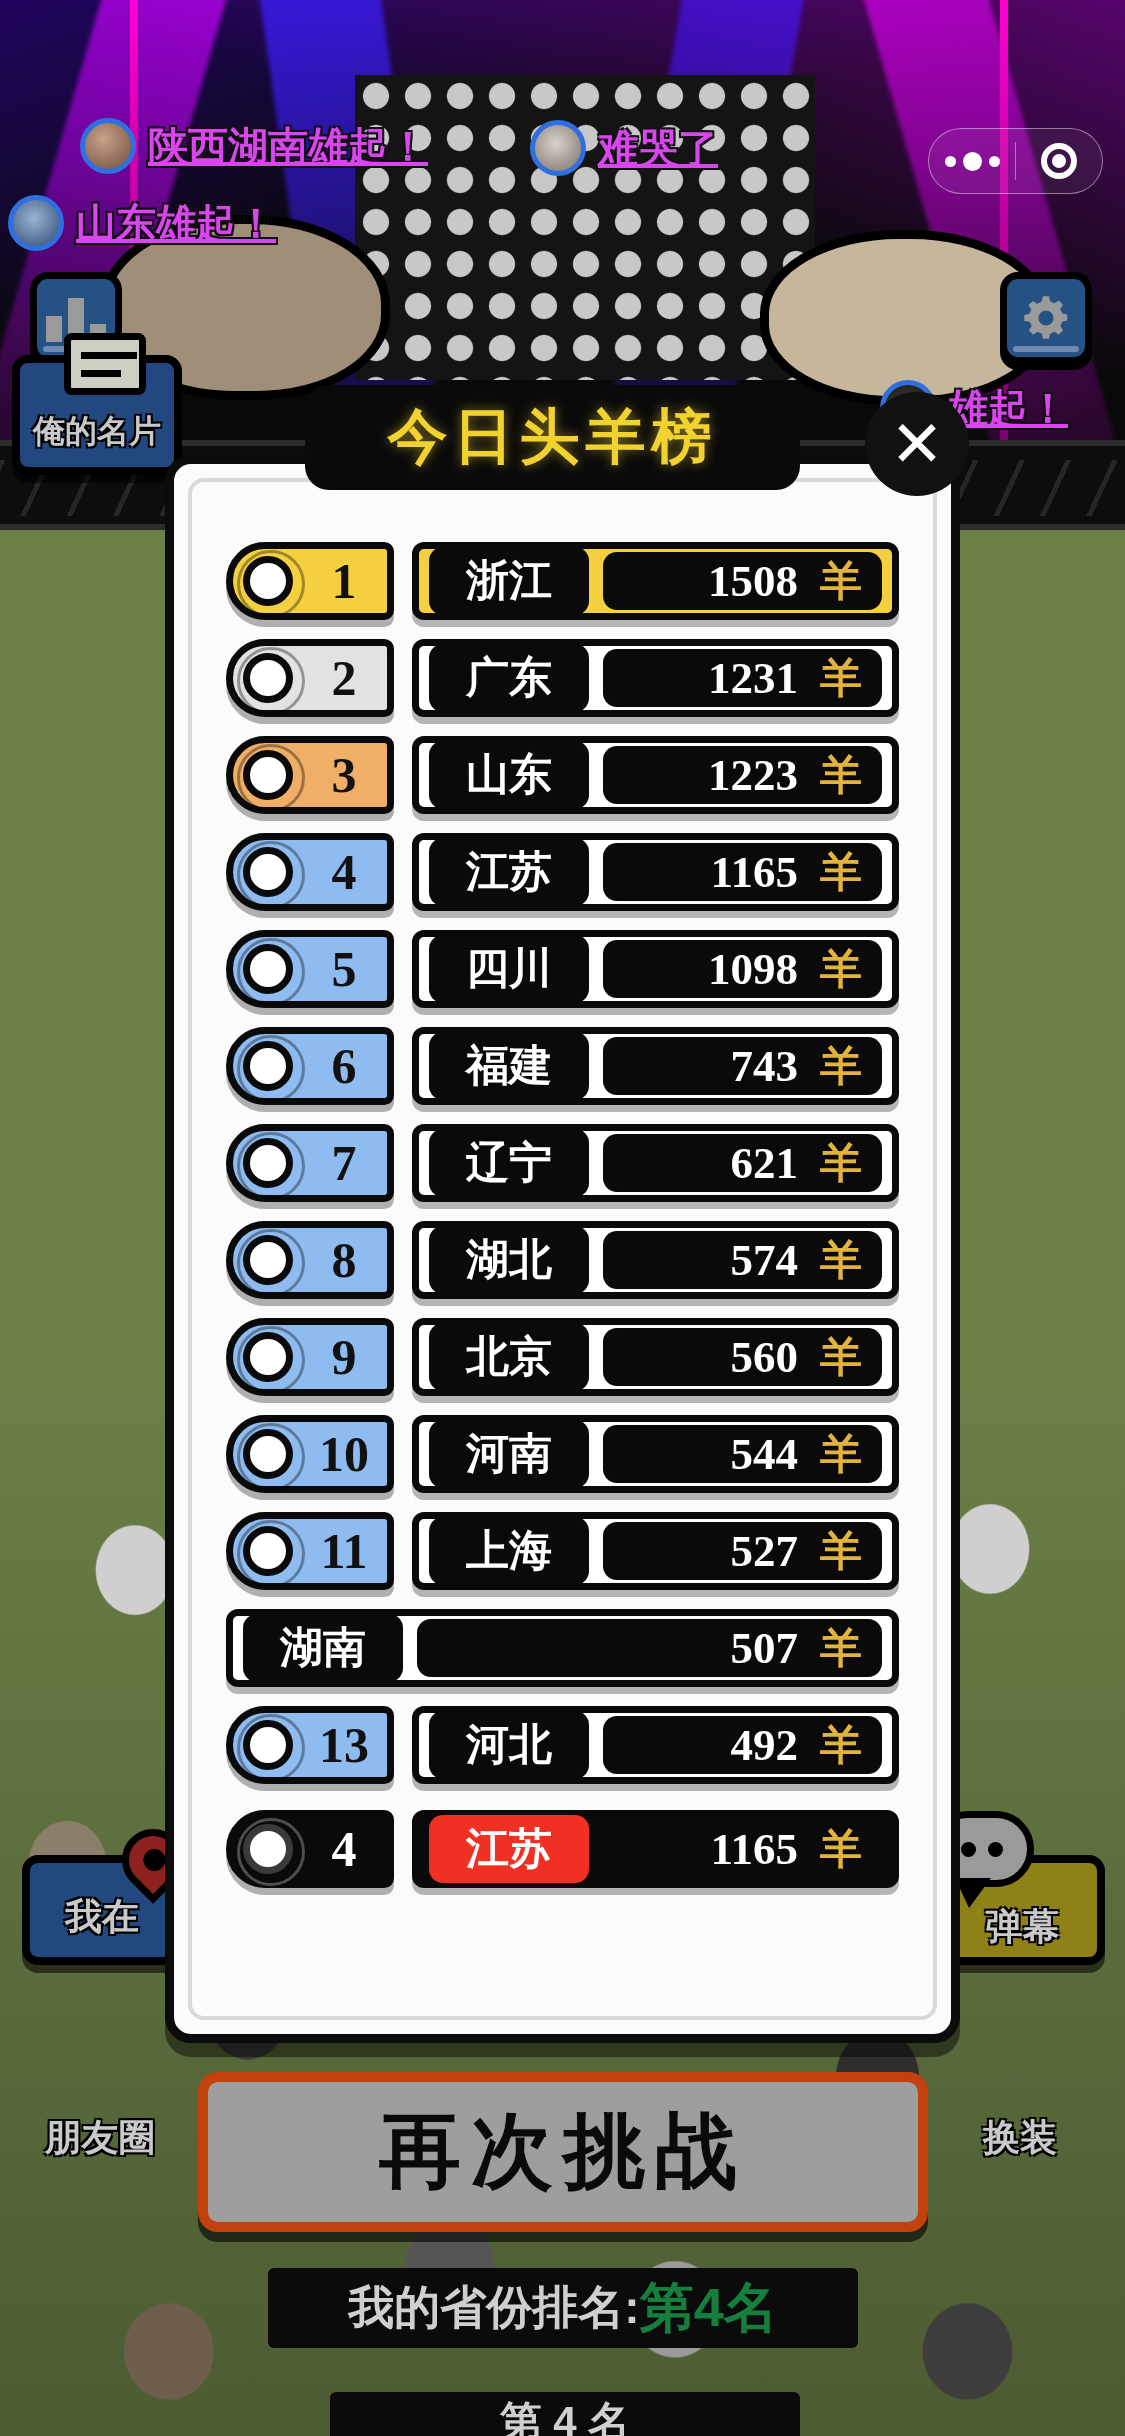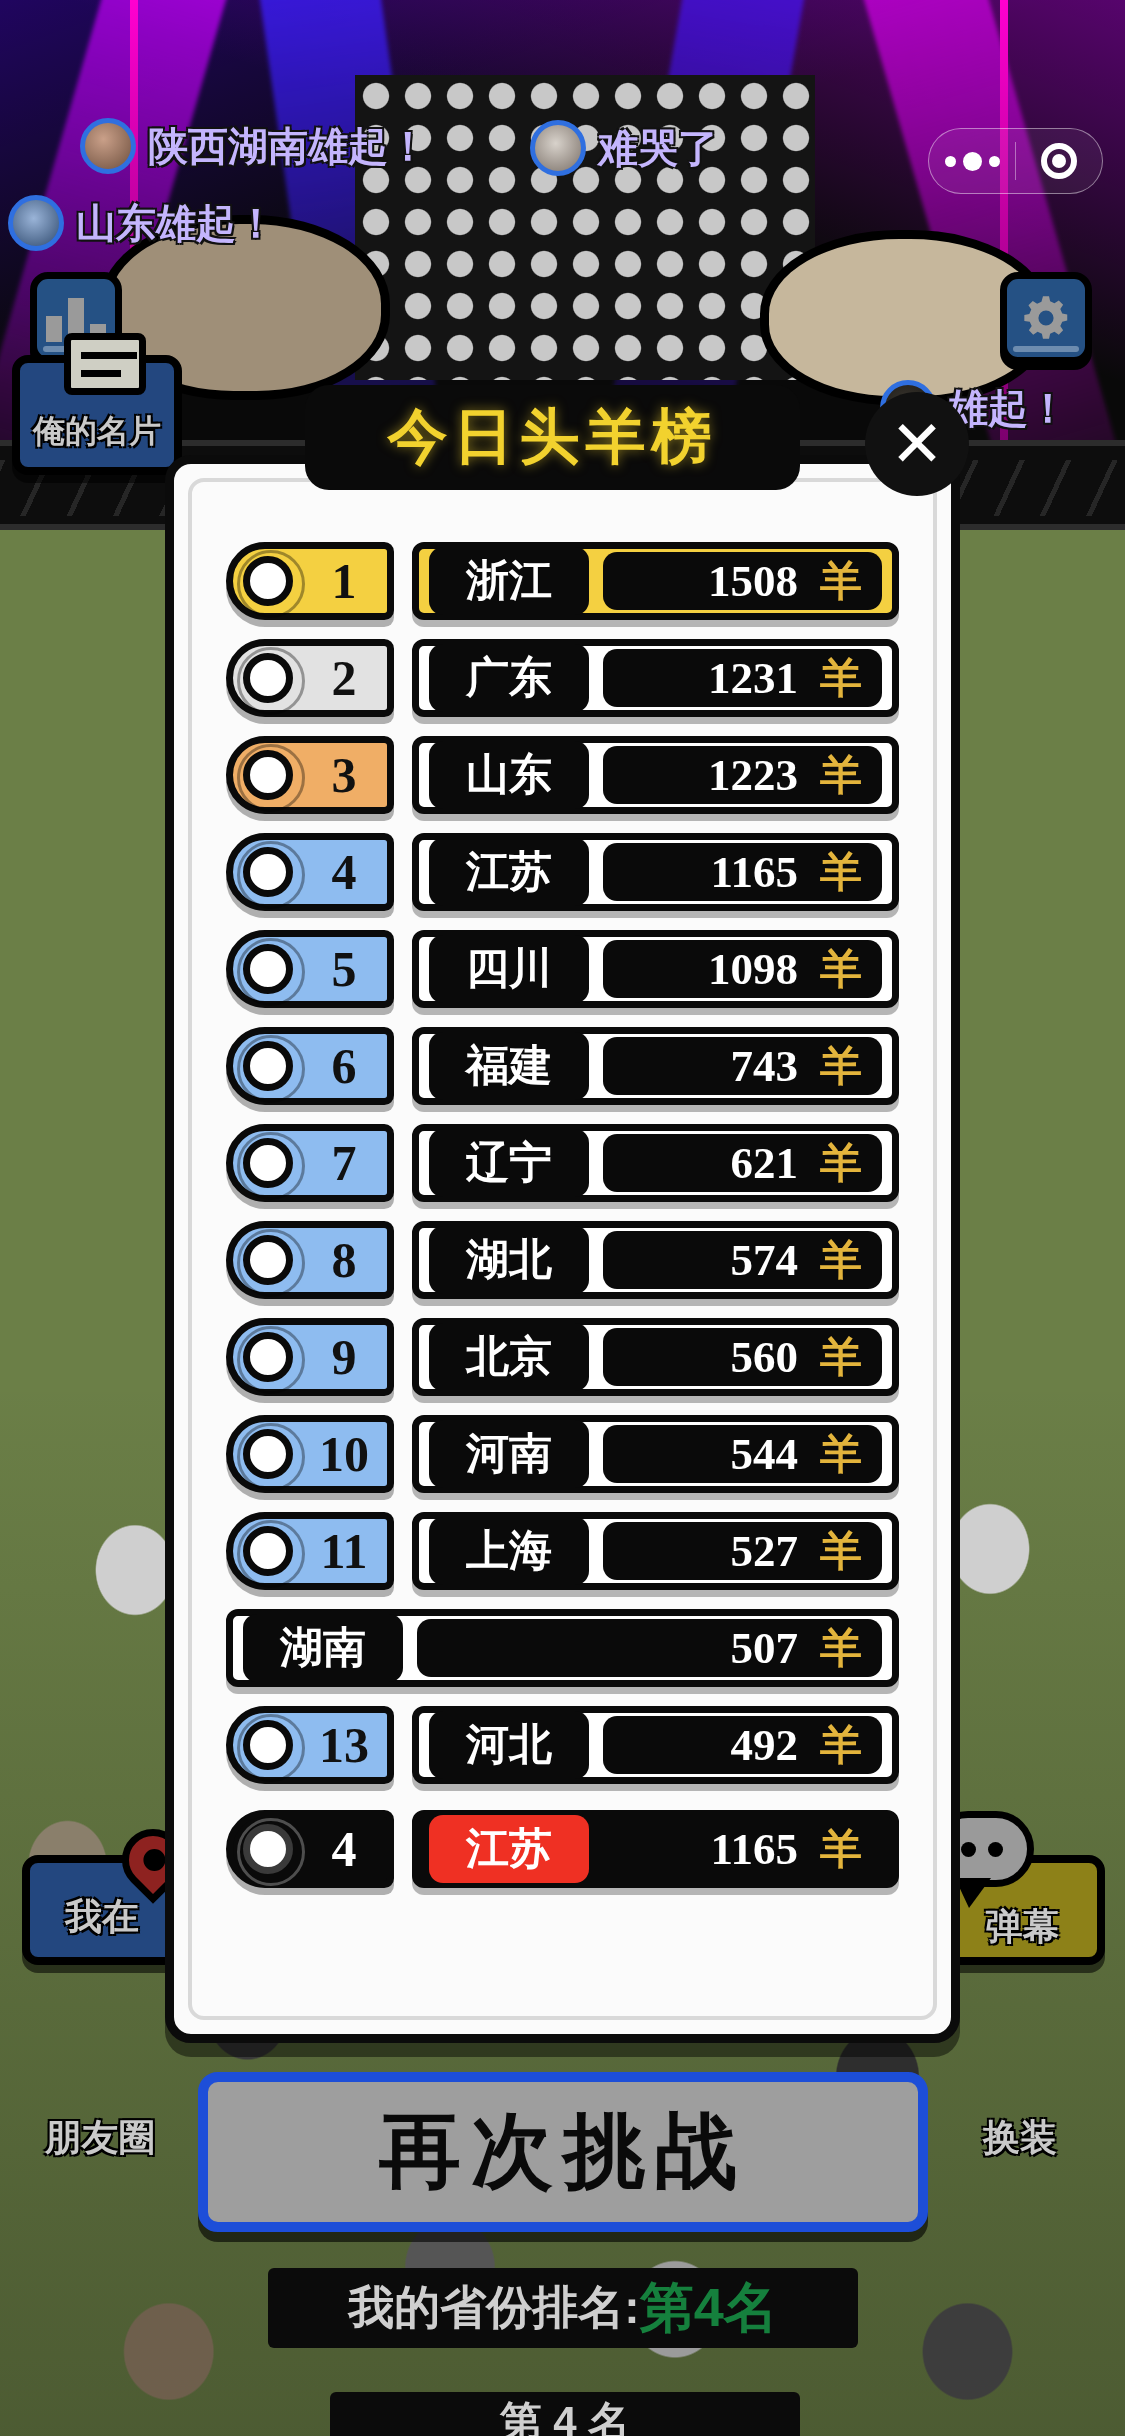--- a/index.html
+++ b/index.html
@@ -80,23 +80,24 @@
   .dm-avatar {
     width:56px; height:56px; border-radius:50%;
     border:5px solid #2f6fe0;
     background: radial-gradient(circle at 40% 35%, #caa089, #6d4f3e);
     flex:0 0 auto;
   }
   .dm-avatar.a2 { background: radial-gradient(circle at 45% 40%, #d8d2cb, #7a7068); }
   .dm-avatar.a3 { background: radial-gradient(circle at 45% 40%, #3a3630, #16140f); }
   .dm-avatar.a4 { background: radial-gradient(circle at 45% 40%, #9ab4d8, #2f4a6e); }
   .dm-text {
-    font-size:40px; font-weight:700; color:#c4b5fd;
+    font-size:40px; font-weight:700; color:#d946ef;
     text-shadow: -2px -2px 0 #111, 2px -2px 0 #111, -2px 2px 0 #111, 2px 2px 0 #111;
     white-space:nowrap;
+    text-decoration:underline;
   }
 
   
   .capsule {
     position:absolute; right:22px; top:128px;
     width:175px; height:66px; border-radius:33px;
     border:1px solid rgba(255,255,255,.45);
     background: rgba(255,255,255,.06);
     display:flex; align-items:center;
   }
@@ -241,21 +242,21 @@
   .rank-row.self .rank-num{ color:#fff; }
   .rank-row.self .rank-ring{ background:#fff; border-color:#3a3a3a; }
   .rank-row.self .rank-ring:before{ border-color:rgba(255,255,255,.28); }
   .rank-row.self .rank-bar{ background:#0a0a0a; border-color:#0a0a0a; }
   .rank-row.self .prov-pill{ background:#ef3023; }
   .rank-row.self .score-pill{ background:transparent; }
 
   
   .retry-btn {
     position:absolute; left:198px; top:2072px; width:730px; height:160px;
-    background:#9e9e9e; border:10px solid #1d4ed8; border-radius:20px;
+    background:#9e9e9e; border:10px solid #c2410c; border-radius:20px;
     box-shadow: 0 10px 0 rgba(0,0,0,.6);
     display:flex; align-items:center; justify-content:center;
   }
   .retry-btn span{
     font-size:82px; font-weight:700; color:#0a0a0a; letter-spacing:10px;
     font-family:"Liberation Sans", sans-serif;
   }
   .myrank-bar {
     position:absolute; left:268px; top:2268px; width:590px; height:80px;
     background:#0b0b0b; border-radius:6px;

